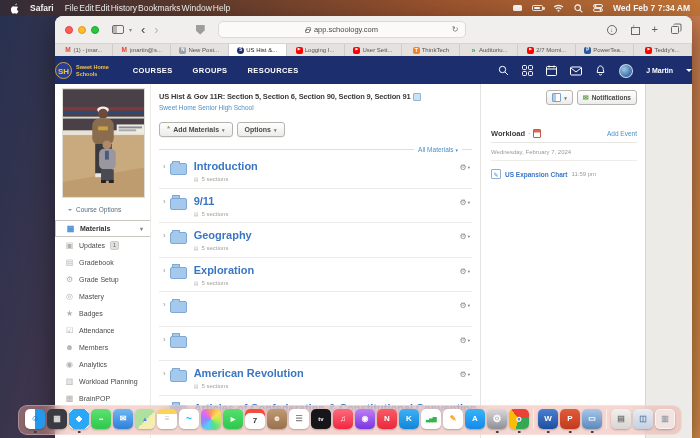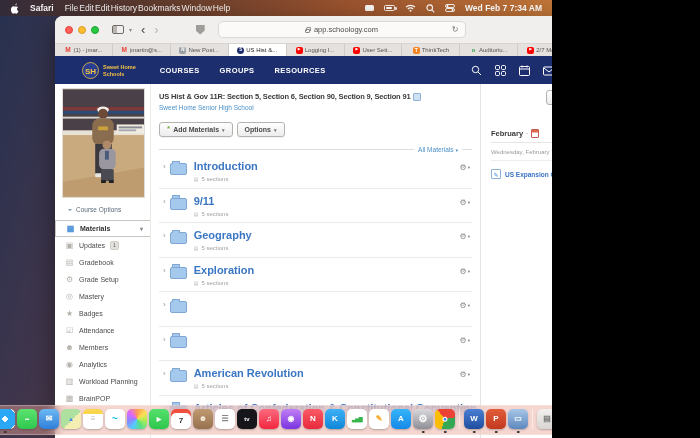--- a/index.html
+++ b/index.html
@@ -1,17 +1,17 @@
 <!DOCTYPE html>
 <html><head>
 <meta charset="utf-8">
 <style>
   html,body{margin:0;padding:0;background:#000;}
   *{box-sizing:border-box;font-family:"Liberation Sans",sans-serif;}
-  .screen{position:relative;width:552px;height:438px;overflow:hidden;
+  .screen{position:relative;width:700px;height:438px;overflow:hidden;
     background:linear-gradient(105deg,#273150 0%,#43364b 22%,#6e4140 45%,#a05a48 65%,#c4755a 80%,#c8813f 95%,#cd8a4a 100%);}
 
   
   .menubar{position:absolute;top:0;left:0;right:0;height:16px;display:flex;align-items:center;
     padding:0 10px;gap:11px;color:#fff;font-size:8.5px;
     background:linear-gradient(90deg,#332b38 0%,#5e3a2c 28%,#99522e 62%,#c07538 100%);}
   .menubar .mi{opacity:.95;white-space:nowrap;}
   .menubar .app{font-weight:bold;}
   .mb-right{margin-left:auto;display:flex;align-items:center;gap:10px;}
   .mb-display{width:9px;height:6px;background:#fff;border-radius:1.5px;opacity:.95;}
@@ -60,21 +60,21 @@
     font-size:5px;font-weight:bold;flex:none;line-height:1;}
   .fv-gmail{color:#ea4335;font-size:6.5px;}
   .fv-gray{color:#fff;background:#9aa0a6;font-size:4.5px;}
   .fv-sgy{color:#fff;background:#1d2e6e;border-radius:50%;font-size:4.5px;}
   .fv-yt{color:#fff;background:#f00;font-size:3.5px;}
   .fv-tt{color:#fff;background:#f58220;font-size:5px;}
   .fv-aud{color:#3aa856;font-size:7px;}
   .fv-pt{color:#fff;background:#2a5c9c;font-size:4.5px;}
 
   
-  .sgy-nav{height:27px;background:#1d2e6e;display:flex;align-items:center;padding:0 27px;flex:none;}
+  .sgy-nav{height:27px;background:#1d2e6e;display:flex;align-items:center;padding:0 0;flex:none;}
   .logo{display:flex;align-items:center;gap:4px;margin-right:24px;}
   .logo-txt{color:#f2c245;font-size:5.5px;font-weight:bold;line-height:1.2;}
   .nav-link{color:#fff;font-size:7.5px;font-weight:bold;letter-spacing:.4px;margin-right:20px;white-space:nowrap;}
   .nav-right{margin-left:auto;display:flex;align-items:center;gap:13px;}
   .nav-ic{display:flex;align-items:center;}
   .avatar{width:14px;height:14px;border-radius:50%;border:1px solid rgba(255,255,255,.7);
     background:radial-gradient(circle at 35% 35%,#9ecbe8,#3a6ea8 70%,#23477a 100%);}
   .uname{color:#fff;font-size:7px;font-weight:bold;}
   .dcaret{width:0;height:0;border:3px solid transparent;border-top-color:#fff;margin-top:3px;}
 
@@ -592,21 +592,21 @@
             <span class="split-ic"></span>
             <span class="bcaret">▾</span>
           </span>
           <span class="nb-btn">
             <span class="mail-ic">✉</span>
             <span>Notifications</span>
           </span>
         </div>
         <div class="upcoming">
           <div class="up-head">
-            <span class="up-title">February</span>
+            <span class="up-title">Workload</span>
             <span class="up-dot">·</span>
             <span class="up-cal"></span>
             <span class="add-event">Add Event</span>
           </div>
           <div class="up-date">Wednesday, February 7, 2024</div>
           <div class="eventrow">
             <span class="ev-ic">✎</span>
             <span class="ev-title">US Expansion Chart</span>
             <span class="ev-time">11:59 pm</span>
           </div>

